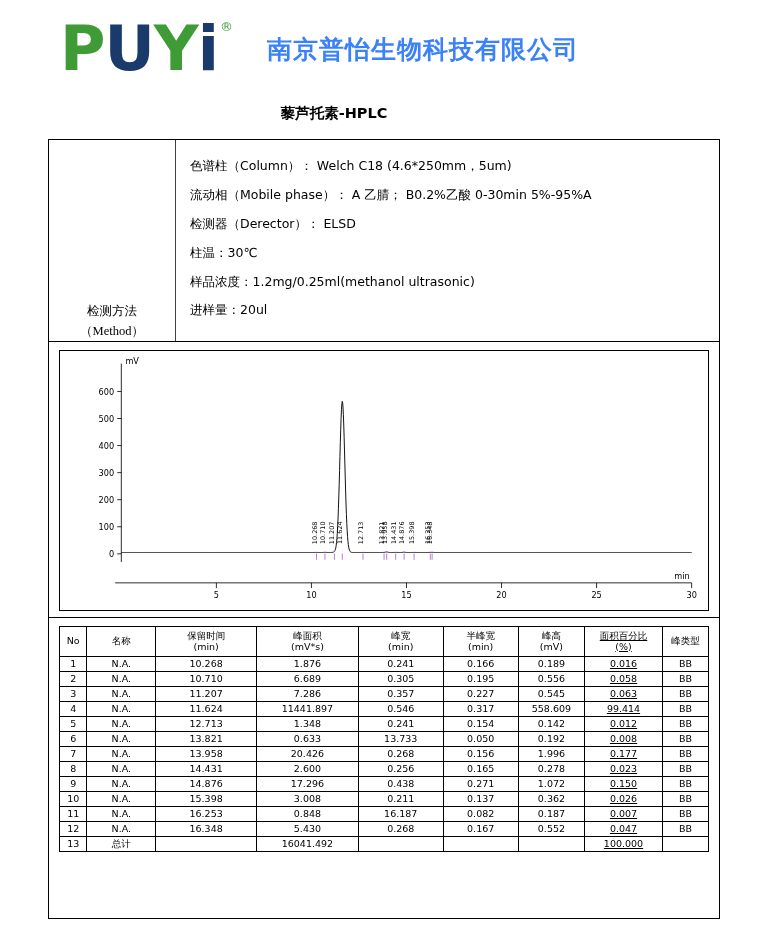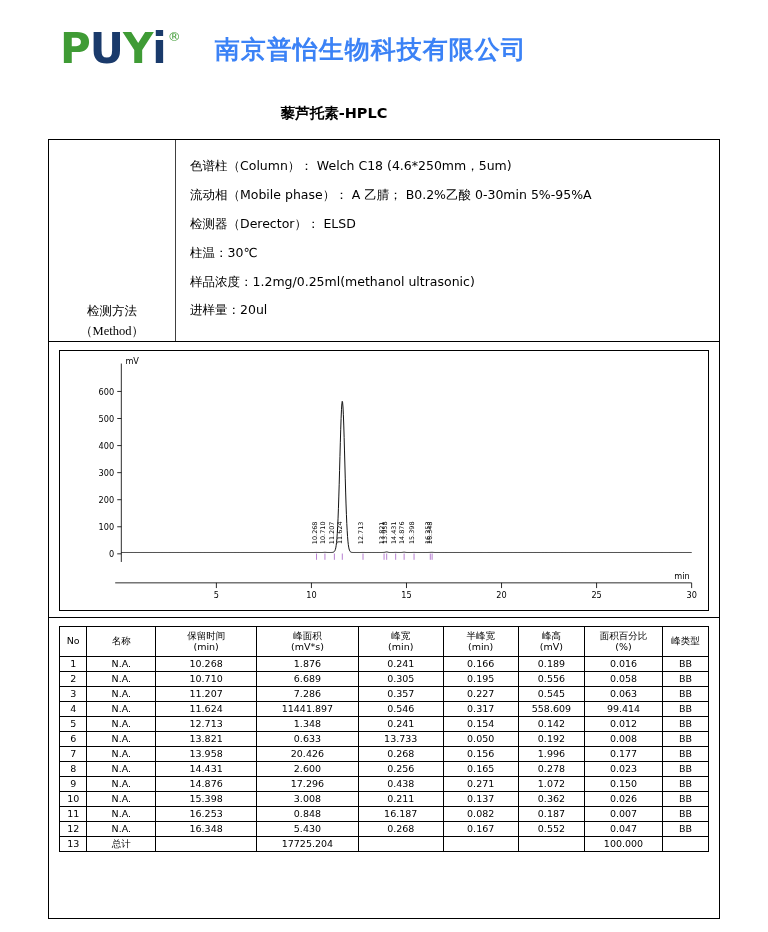--- a/index.html
+++ b/index.html
@@ -26,21 +26,21 @@
   }
   .logo {
     display: flex;
     align-items: flex-start;
     font-family: "DejaVu Sans", sans-serif;
     line-height: 1;
     position: relative;
     margin-right: 34px;
   }
   .logo .mark {
-    font-size: 42px;
+    font-size: 62px;
     font-weight: bold;
     letter-spacing: -1px;
   }
   .logo .c-p { color: #3f9b35; }
   .logo .c-y { color: #3f9b35; }
   .logo .c-dark { color: #1a3a6b; }
   .logo .reg {
     font-size: 13px;
     color: #3f9b35;
     margin-top: 2px;
@@ -139,21 +139,21 @@
     vertical-align: middle;
   }
   table.peaks-table thead th .sub { display: block; }
   .col-no { width: 28px; }
   .col-name { width: 72px; }
   .col-rt { width: 105px; }
   .col-area { width: 105px; }
   .col-width { width: 88px; }
   .col-hw { width: 78px; }
   .col-height { width: 68px; }
-  .col-pct { width: 80px; }
+  .col-pct { width: 80px; text-decoration: underline; }
   .col-type { width: 48px; }
   .total-label { font-weight: normal; }
 </style>
 </head>
 <body>
 
 <div class="page">
 
   <div class="header">
     <div class="logo">
@@ -413,21 +413,21 @@
               <td class="col-width">0.268</td>
               <td class="col-hw">0.167</td>
               <td class="col-height">0.552</td>
               <td class="col-pct">0.047</td>
               <td class="col-type">BB</td>
             </tr>
             <tr>
               <td class="col-no">13</td>
               <td class="col-name total-label">总计</td>
               <td class="col-rt"></td>
-              <td class="col-area">17725.204</td>
+              <td class="col-area">16041.492</td>
               <td class="col-width"></td>
               <td class="col-hw"></td>
               <td class="col-height"></td>
               <td class="col-pct">100.000</td>
               <td class="col-type"></td>
             </tr>
           </tbody>
       </table>
     </div>
 

